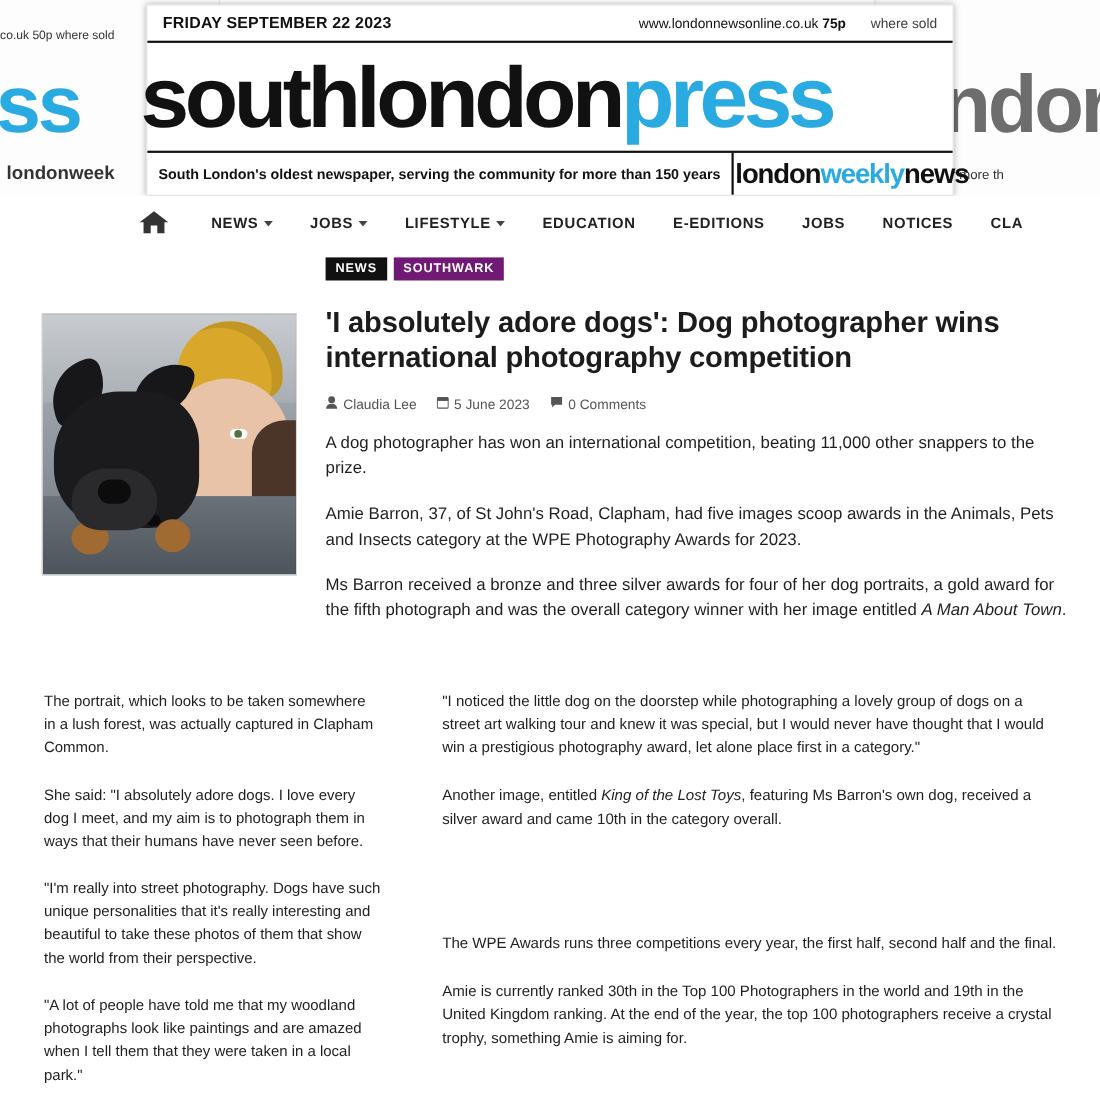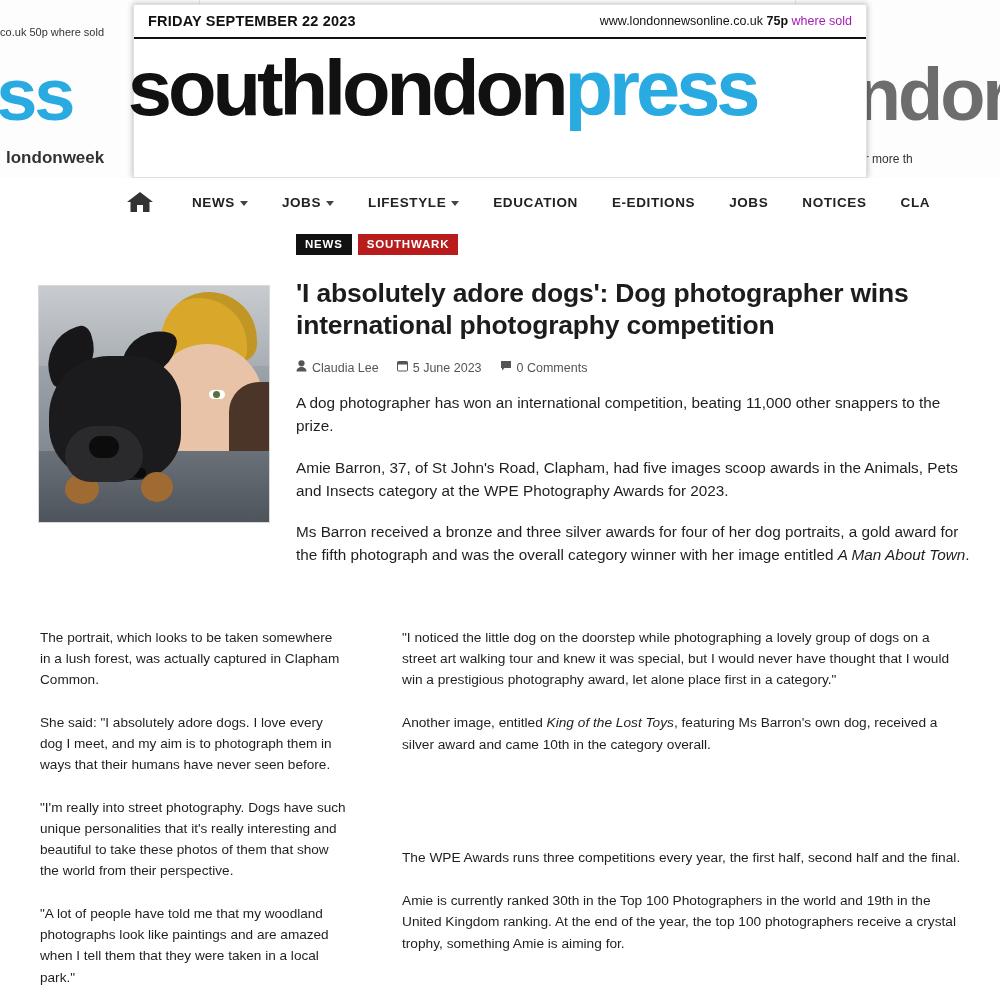--- a/index.html
+++ b/index.html
@@ -66,21 +66,21 @@
     display:flex; align-items:center; justify-content:space-between;
     padding:0 14px;
     border-bottom:2px solid #111;
   }
   .paper-date {
     font-weight:bold; font-size:14.5px; letter-spacing:0.2px; color:#111;
     font-family:"Liberation Sans", sans-serif;
   }
   .paper-url { font-size:12.5px; color:#111; }
   .paper-url .price { font-weight:bold; }
-  .paper-url .where { color:#a21caf; }
+  .paper-url .where { color:#404040;margin-left:19px; }
 
   .logo-row {
     position:absolute; left:0; right:0; top:34px; height:98px;
     display:flex; align-items:center; justify-content:flex-start;
   }
   .logo {
     font-weight:bold;
     font-size:78px;
     line-height:1;
     letter-spacing:-4px;
@@ -137,21 +137,21 @@
   .article-wrap { padding:0 0 0 0; }
   .badges {
     margin:8px 0 12px 296px;
     display:flex; gap:6px;
   }
   .badge {
     font-size:11.5px; font-weight:bold; letter-spacing:0.8px;
     color:#fff; padding:5px 9px 4px 9px; line-height:1;
   }
   .badge.news { background:#111; }
-  .badge.southwark { background:#b91c1c; }
+  .badge.southwark { background:#701a75; }
 
   .head-row { display:flex; }
   .thumb-col { width:296px; flex:0 0 296px; padding-left:38px; }
   .thumb {
     width:232px; height:238px;
     margin-top:18px;
     border:1px solid #d8d8d8;
     overflow:hidden;
     position:relative;
     background:#8e9299;
@@ -295,20 +295,28 @@
         <span class="where">where sold</span>
       </div>
     </div>
 
     <div class="logo-row">
       <div class="logo">
         <span class="dark">southlondon</span><span class="blue">press</span>
       </div>
     </div>
 
+    <div class="paper-bottom">
+      <div class="tagline">South London's oldest newspaper, serving the community for more than 150 years</div>
+      <div class="lwn">
+        <span class="g1">london</span>
+          <span class="g2">weekly</span>
+          <span class="g3">news</span>
+      </div>
+    </div>
   </div>
 </div>
 
 <nav class="mainnav">
   <div class="home-icon">
     <svg width="28" height="24" viewBox="0 0 28 24" aria-hidden="true">
       <path d="M14 2 L27 12 L23.5 12 L23.5 22 L17 22 L17 15 L11 15 L11 22 L4.5 22 L4.5 12 L1 12 Z" fill="#333"></path>
     </svg>
   </div>
 

